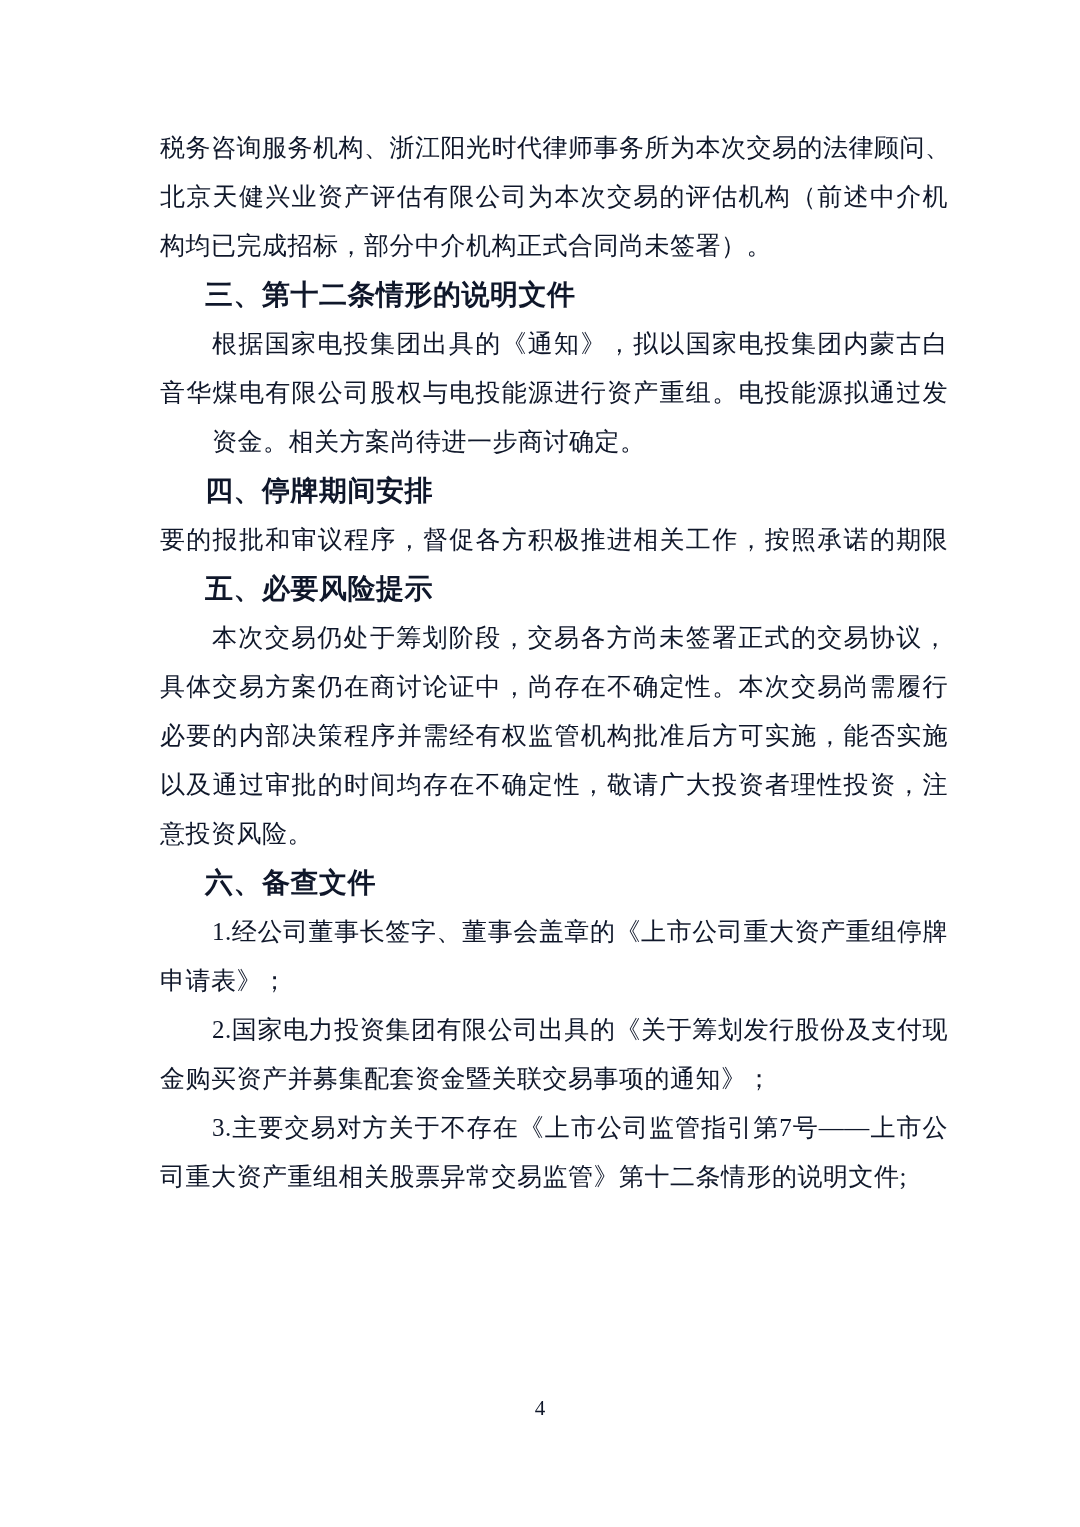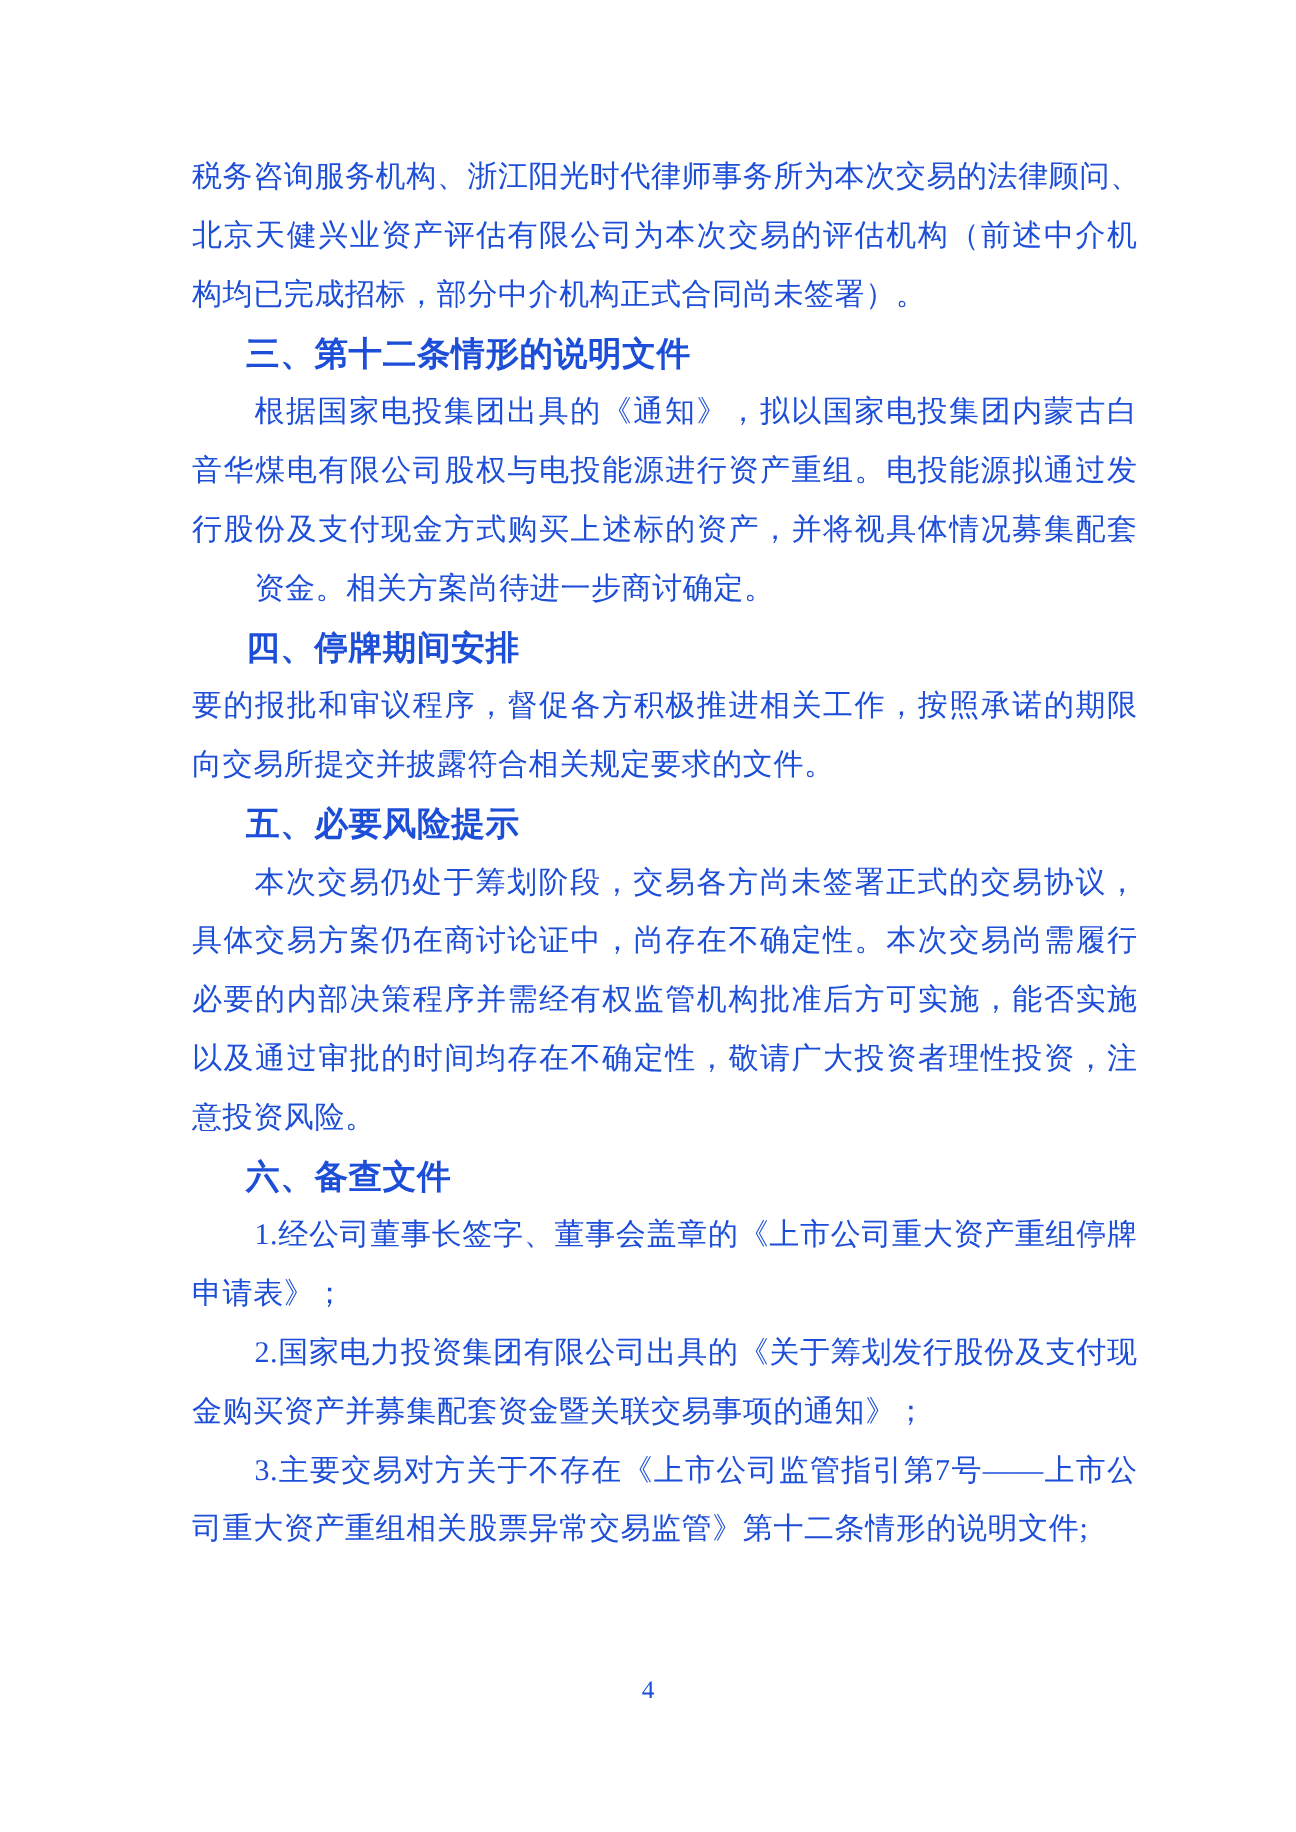--- a/index.html
+++ b/index.html
@@ -5,21 +5,21 @@
   html, body {
     margin: 0;
     padding: 0;
     background: #ffffff;
   }
   .page {
     position: relative;
     width: 1080px;
     height: 1527px;
     background: #ffffff;
-    color: #1d4ed8;
+    color: #0f172a;
     font-family: "Liberation Serif", "DejaVu Serif", serif;
     overflow: hidden;
   }
   .content {
     position: absolute;
     left: 160px;
     top: 123px;
     width: 788px;
   }
   .line {
@@ -57,25 +57,23 @@
 <body>
 
 <div class="page">
   <div class="content">
     <div class="line fill">税务咨询服务机构、浙江阳光时代律师事务所为本次交易的法律顾问、</div>
     <div class="line fill">北京天健兴业资产评估有限公司为本次交易的评估机构（前述中介机</div>
     <div class="line">构均已完成招标，部分中介机构正式合同尚未签署）。</div>
     <div class="line heading">三、第十二条情形的说明文件</div>
     <div class="line fill indent">根据国家电投集团出具的《通知》，拟以国家电投集团内蒙古白</div>
     <div class="line fill">音华煤电有限公司股权与电投能源进行资产重组。电投能源拟通过发</div>
-    <div class="line fill">行股份及支付现金方式购买上述标的资产，并将视具体情况募集配套</div>
     <div class="line indent">资金。相关方案尚待进一步商讨确定。</div>
     <div class="line heading">四、停牌期间安排</div>
     <div class="line fill">要的报批和审议程序，督促各方积极推进相关工作，按照承诺的期限</div>
-    <div class="line">向交易所提交并披露符合相关规定要求的文件。</div>
     <div class="line heading">五、必要风险提示</div>
     <div class="line fill indent">本次交易仍处于筹划阶段，交易各方尚未签署正式的交易协议，</div>
     <div class="line fill">具体交易方案仍在商讨论证中，尚存在不确定性。本次交易尚需履行</div>
     <div class="line fill">必要的内部决策程序并需经有权监管机构批准后方可实施，能否实施</div>
     <div class="line fill">以及通过审批的时间均存在不确定性，敬请广大投资者理性投资，注</div>
     <div class="line">意投资风险。</div>
     <div class="line heading">六、备查文件</div>
     <div class="line fill indent">1.经公司董事长签字、董事会盖章的《上市公司重大资产重组停牌</div>
     <div class="line">申请表》；</div>
     <div class="line fill indent">2.国家电力投资集团有限公司出具的《关于筹划发行股份及支付现</div>

